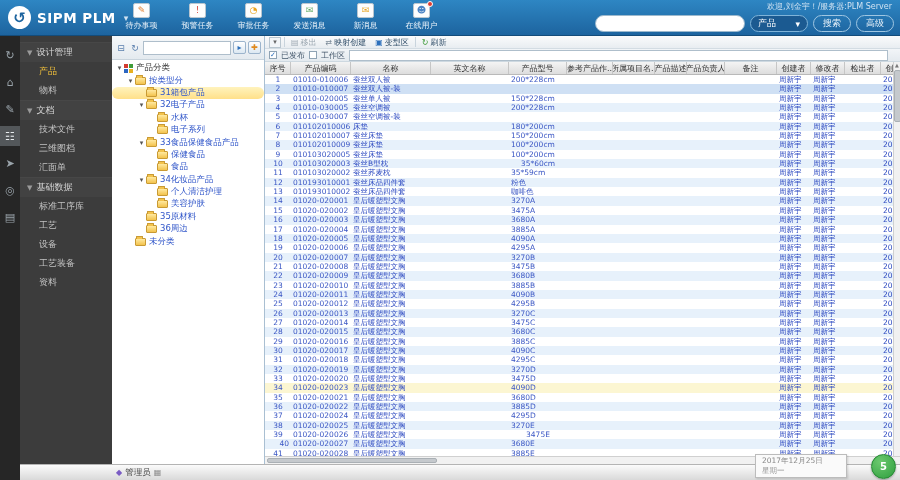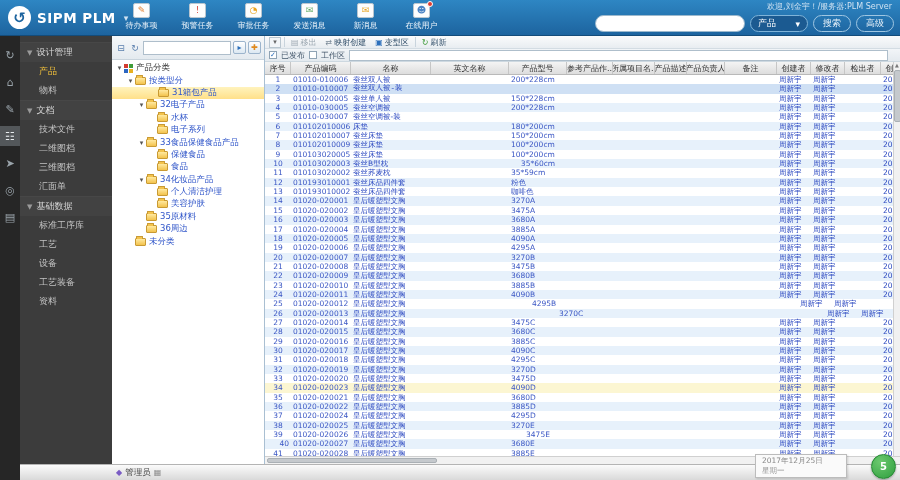--- a/index.html
+++ b/index.html
@@ -170,21 +170,20 @@
           <span class="car">▼</span>
           <span>设计管理</span>
         </div>
         <div class="mitem active">产品</div>
         <div class="mitem">物料</div>
         <div class="msec">
           <span class="car">▼</span>
           <span>文档</span>
         </div>
         <div class="mitem">技术文件</div>
-        <div class="mitem">二维图档</div>
         <div class="mitem">三维图档</div>
         <div class="mitem">汇面单</div>
         <div class="msec">
           <span class="car">▼</span>
           <span>基础数据</span>
         </div>
         <div class="mitem">标准工序库</div>
         <div class="mitem">工艺</div>
         <div class="mitem">设备</div>
         <div class="mitem">工艺装备</div>
@@ -203,21 +202,21 @@
           <div class="tnode root" style="padding-left: 3px;">
             <span class="car">▾</span>
             <span class="caticon"></span>
             <span class="tl">产品分类</span>
           </div>
           <div class="tnode" style="padding-left: 14px;">
             <span class="car">▾</span>
             <span class="folder"></span>
             <span class="tl">按类型分</span>
           </div>
-          <div class="tnode sel" style="padding-left: 37px;">
+          <div class="tnode sel" style="padding-left: 25px; border-radius: 6px;">
             <span class="car"></span>
             <span class="folder"></span>
             <span class="tl">31箱包产品</span>
           </div>
           <div class="tnode" style="padding-left: 25px;">
             <span class="car">▾</span>
             <span class="folder"></span>
             <span class="tl">32电子产品</span>
           </div>
           <div class="tnode" style="padding-left: 36px;">
@@ -336,21 +335,21 @@
             <div class="td" style="width: 38px;"></div>
             <div class="td" style="width: 52px;"></div>
             <div class="td link" style="width: 34px;">周新宇</div>
             <div class="td link" style="width: 34px;">周新宇</div>
             <div class="td" style="width: 36px;"></div>
             <div class="td link" style="width: 18px;">2017-1</div>
           </div>
           <div class="trow sel">
             <div class="td center" style="width: 26px;">2</div>
             <div class="td" style="width: 60px;">01010-010007</div>
-            <div class="td link" style="width: 80px; font-family: Liberation Mono, monospace;">蚕丝双人被-装</div>
+            <div class="td link" style="width: 80px;">蚕丝双人被-装</div>
             <div class="td" style="width: 78px;"></div>
             <div class="td" style="width: 58px;"></div>
             <div class="td" style="width: 46px;"></div>
             <div class="td" style="width: 42px;"></div>
             <div class="td" style="width: 32px;"></div>
             <div class="td" style="width: 38px;"></div>
             <div class="td" style="width: 52px;"></div>
             <div class="td link" style="width: 34px;">周新宇</div>
             <div class="td link" style="width: 34px;">周新宇</div>
             <div class="td" style="width: 36px;"></div>
@@ -706,37 +705,37 @@
             <div class="td link" style="width: 34px;">周新宇</div>
             <div class="td link" style="width: 34px;">周新宇</div>
             <div class="td" style="width: 36px;"></div>
             <div class="td link" style="width: 18px;">2017-1</div>
           </div>
           <div class="trow">
             <div class="td center" style="width: 26px;">25</div>
             <div class="td" style="width: 60px;">01020-020012</div>
             <div class="td link" style="width: 80px;">皇后暖塑型文胸</div>
             <div class="td" style="width: 78px;"></div>
-            <div class="td" style="width: 58px; margin-left: 21px;">4295B</div>
+            <div class="td" style="width: 58px;">4295B</div>
             <div class="td" style="width: 46px;"></div>
             <div class="td" style="width: 42px;"></div>
             <div class="td" style="width: 32px;"></div>
             <div class="td" style="width: 38px;"></div>
             <div class="td" style="width: 52px;"></div>
             <div class="td link" style="width: 34px;">周新宇</div>
             <div class="td link" style="width: 34px;">周新宇</div>
             <div class="td" style="width: 36px;"></div>
             <div class="td link" style="width: 18px;">2017-1</div>
           </div>
           <div class="trow alt">
             <div class="td center" style="width: 26px;">26</div>
             <div class="td" style="width: 60px;">01020-020013</div>
             <div class="td link" style="width: 80px;">皇后暖塑型文胸</div>
             <div class="td" style="width: 78px;"></div>
-            <div class="td" style="width: 58px; margin-left: 48px;">3270C</div>
+            <div class="td" style="width: 58px;">3270C</div>
             <div class="td" style="width: 46px;"></div>
             <div class="td" style="width: 42px;"></div>
             <div class="td" style="width: 32px;"></div>
             <div class="td" style="width: 38px;"></div>
             <div class="td" style="width: 52px;"></div>
             <div class="td link" style="width: 34px;">周新宇</div>
             <div class="td link" style="width: 34px;">周新宇</div>
             <div class="td" style="width: 36px;"></div>
             <div class="td link" style="width: 18px;">2017-1</div>
           </div>

